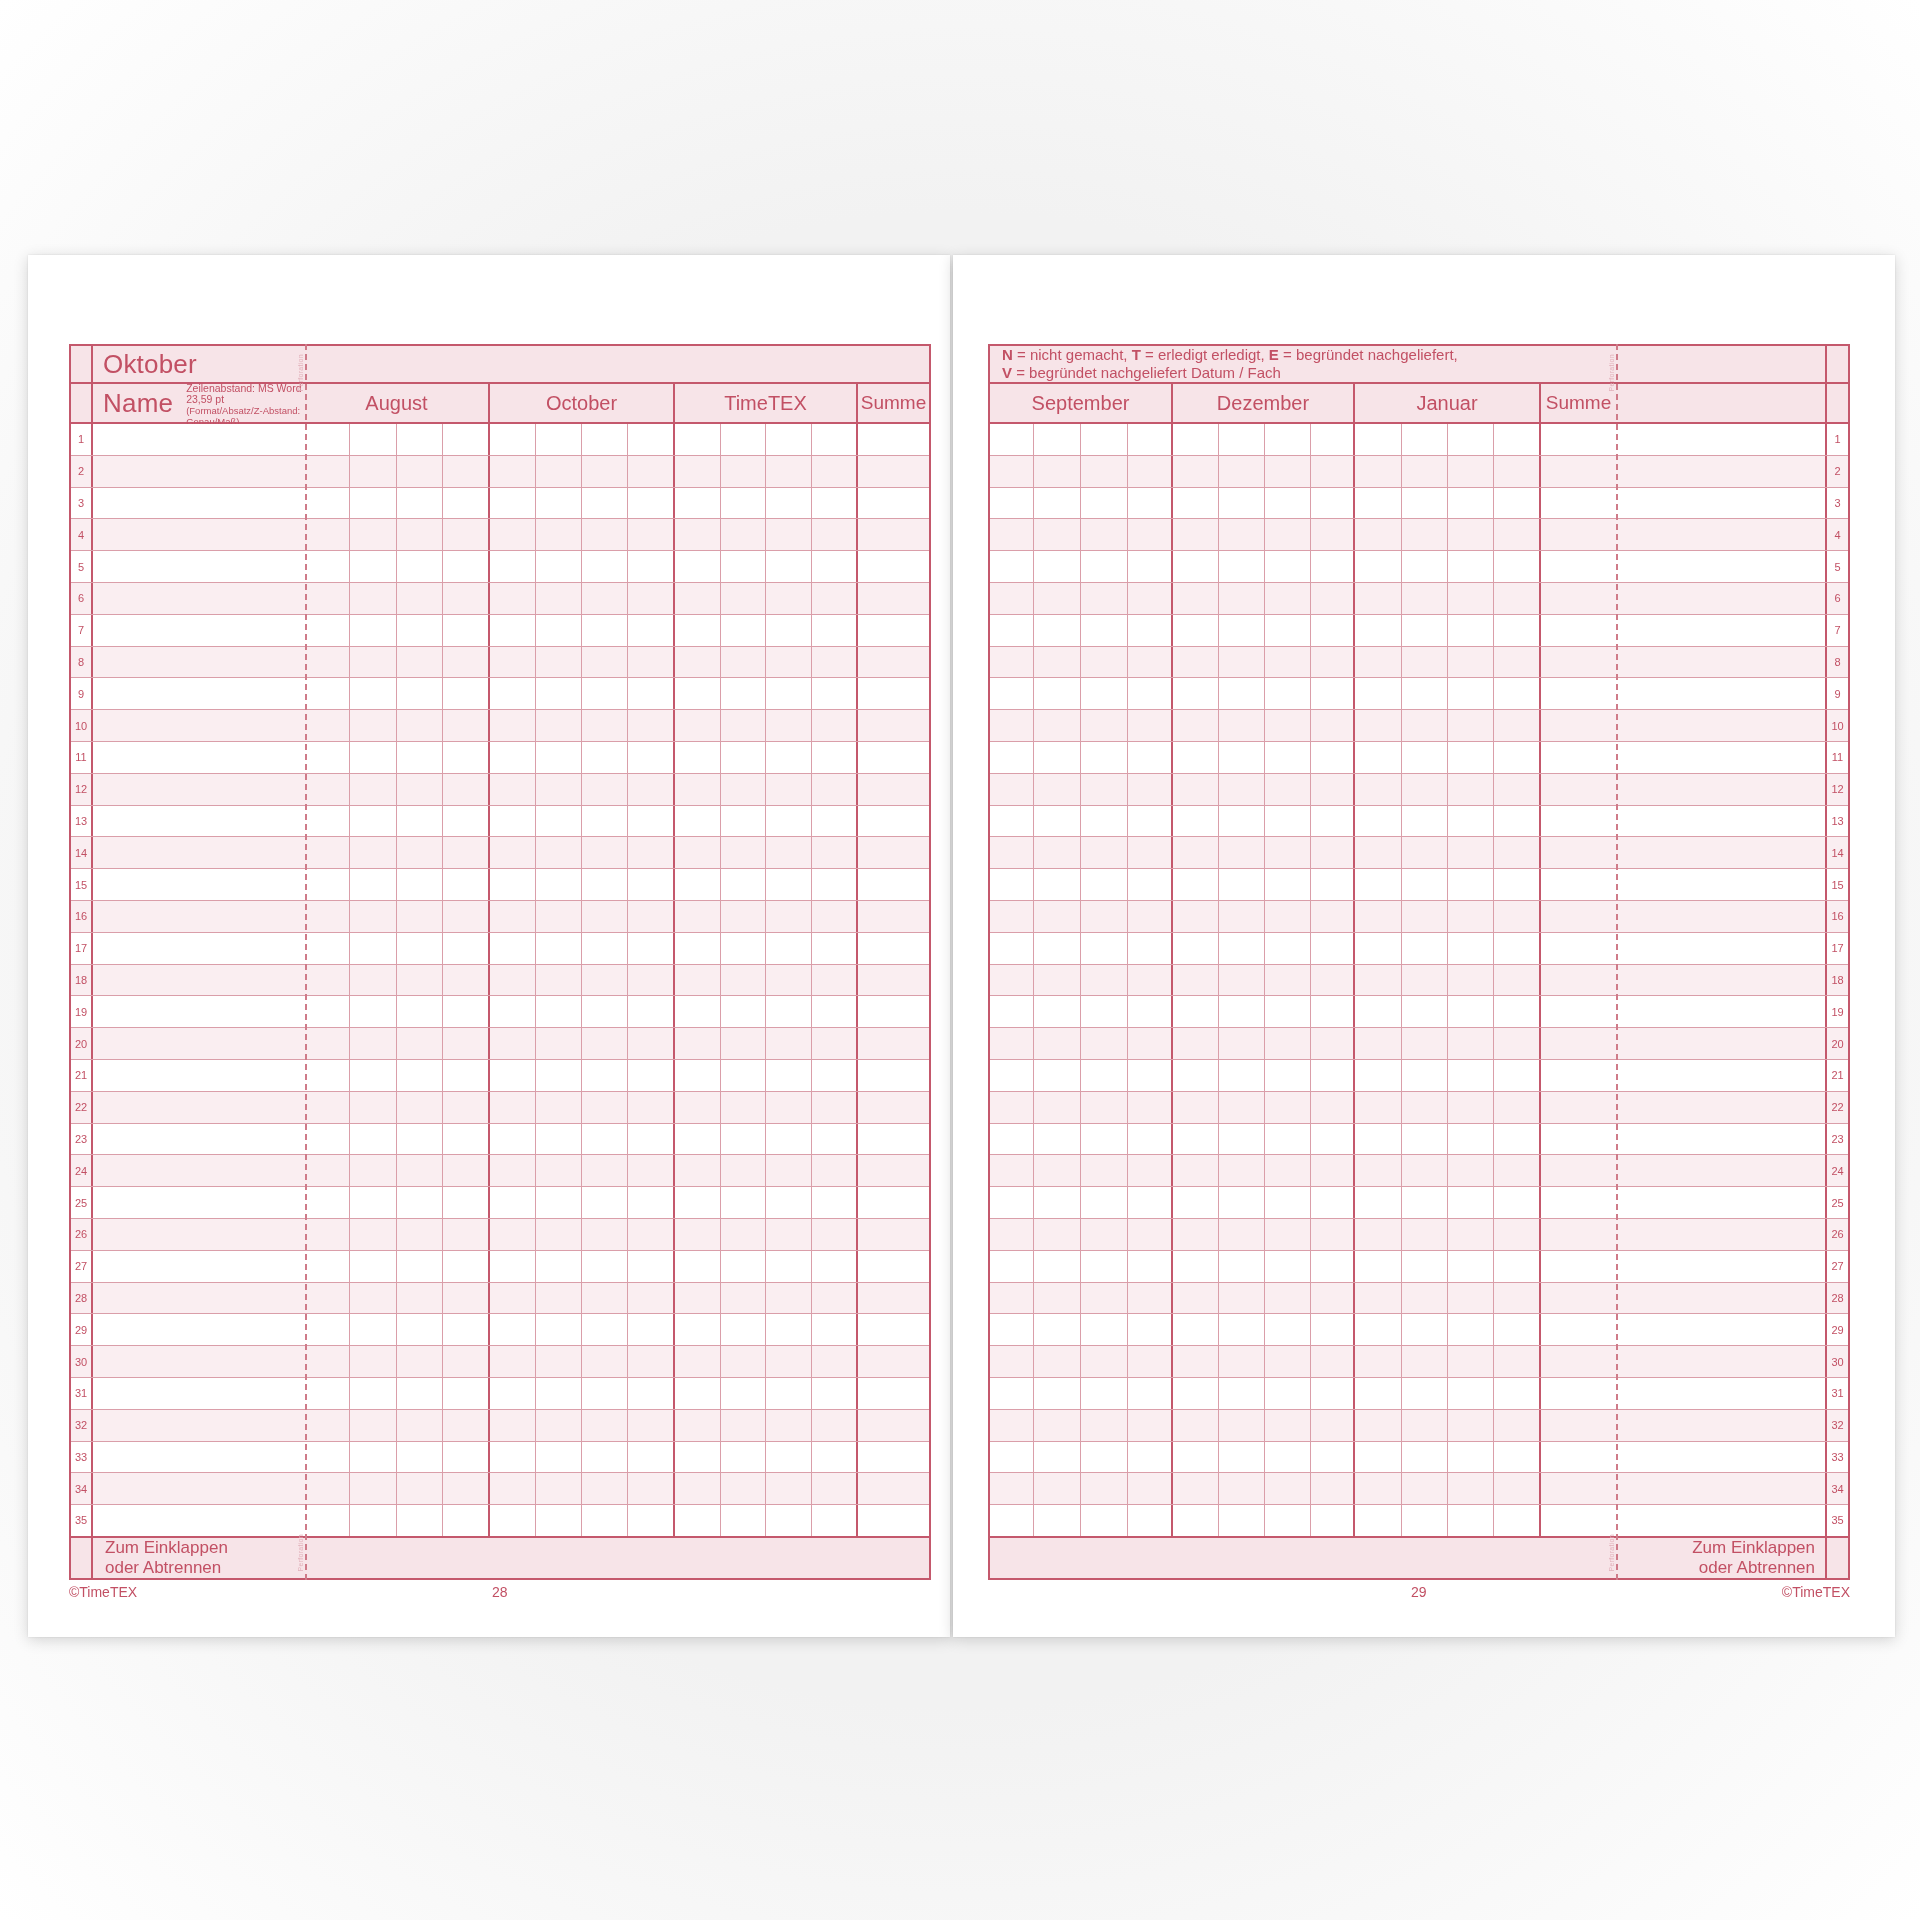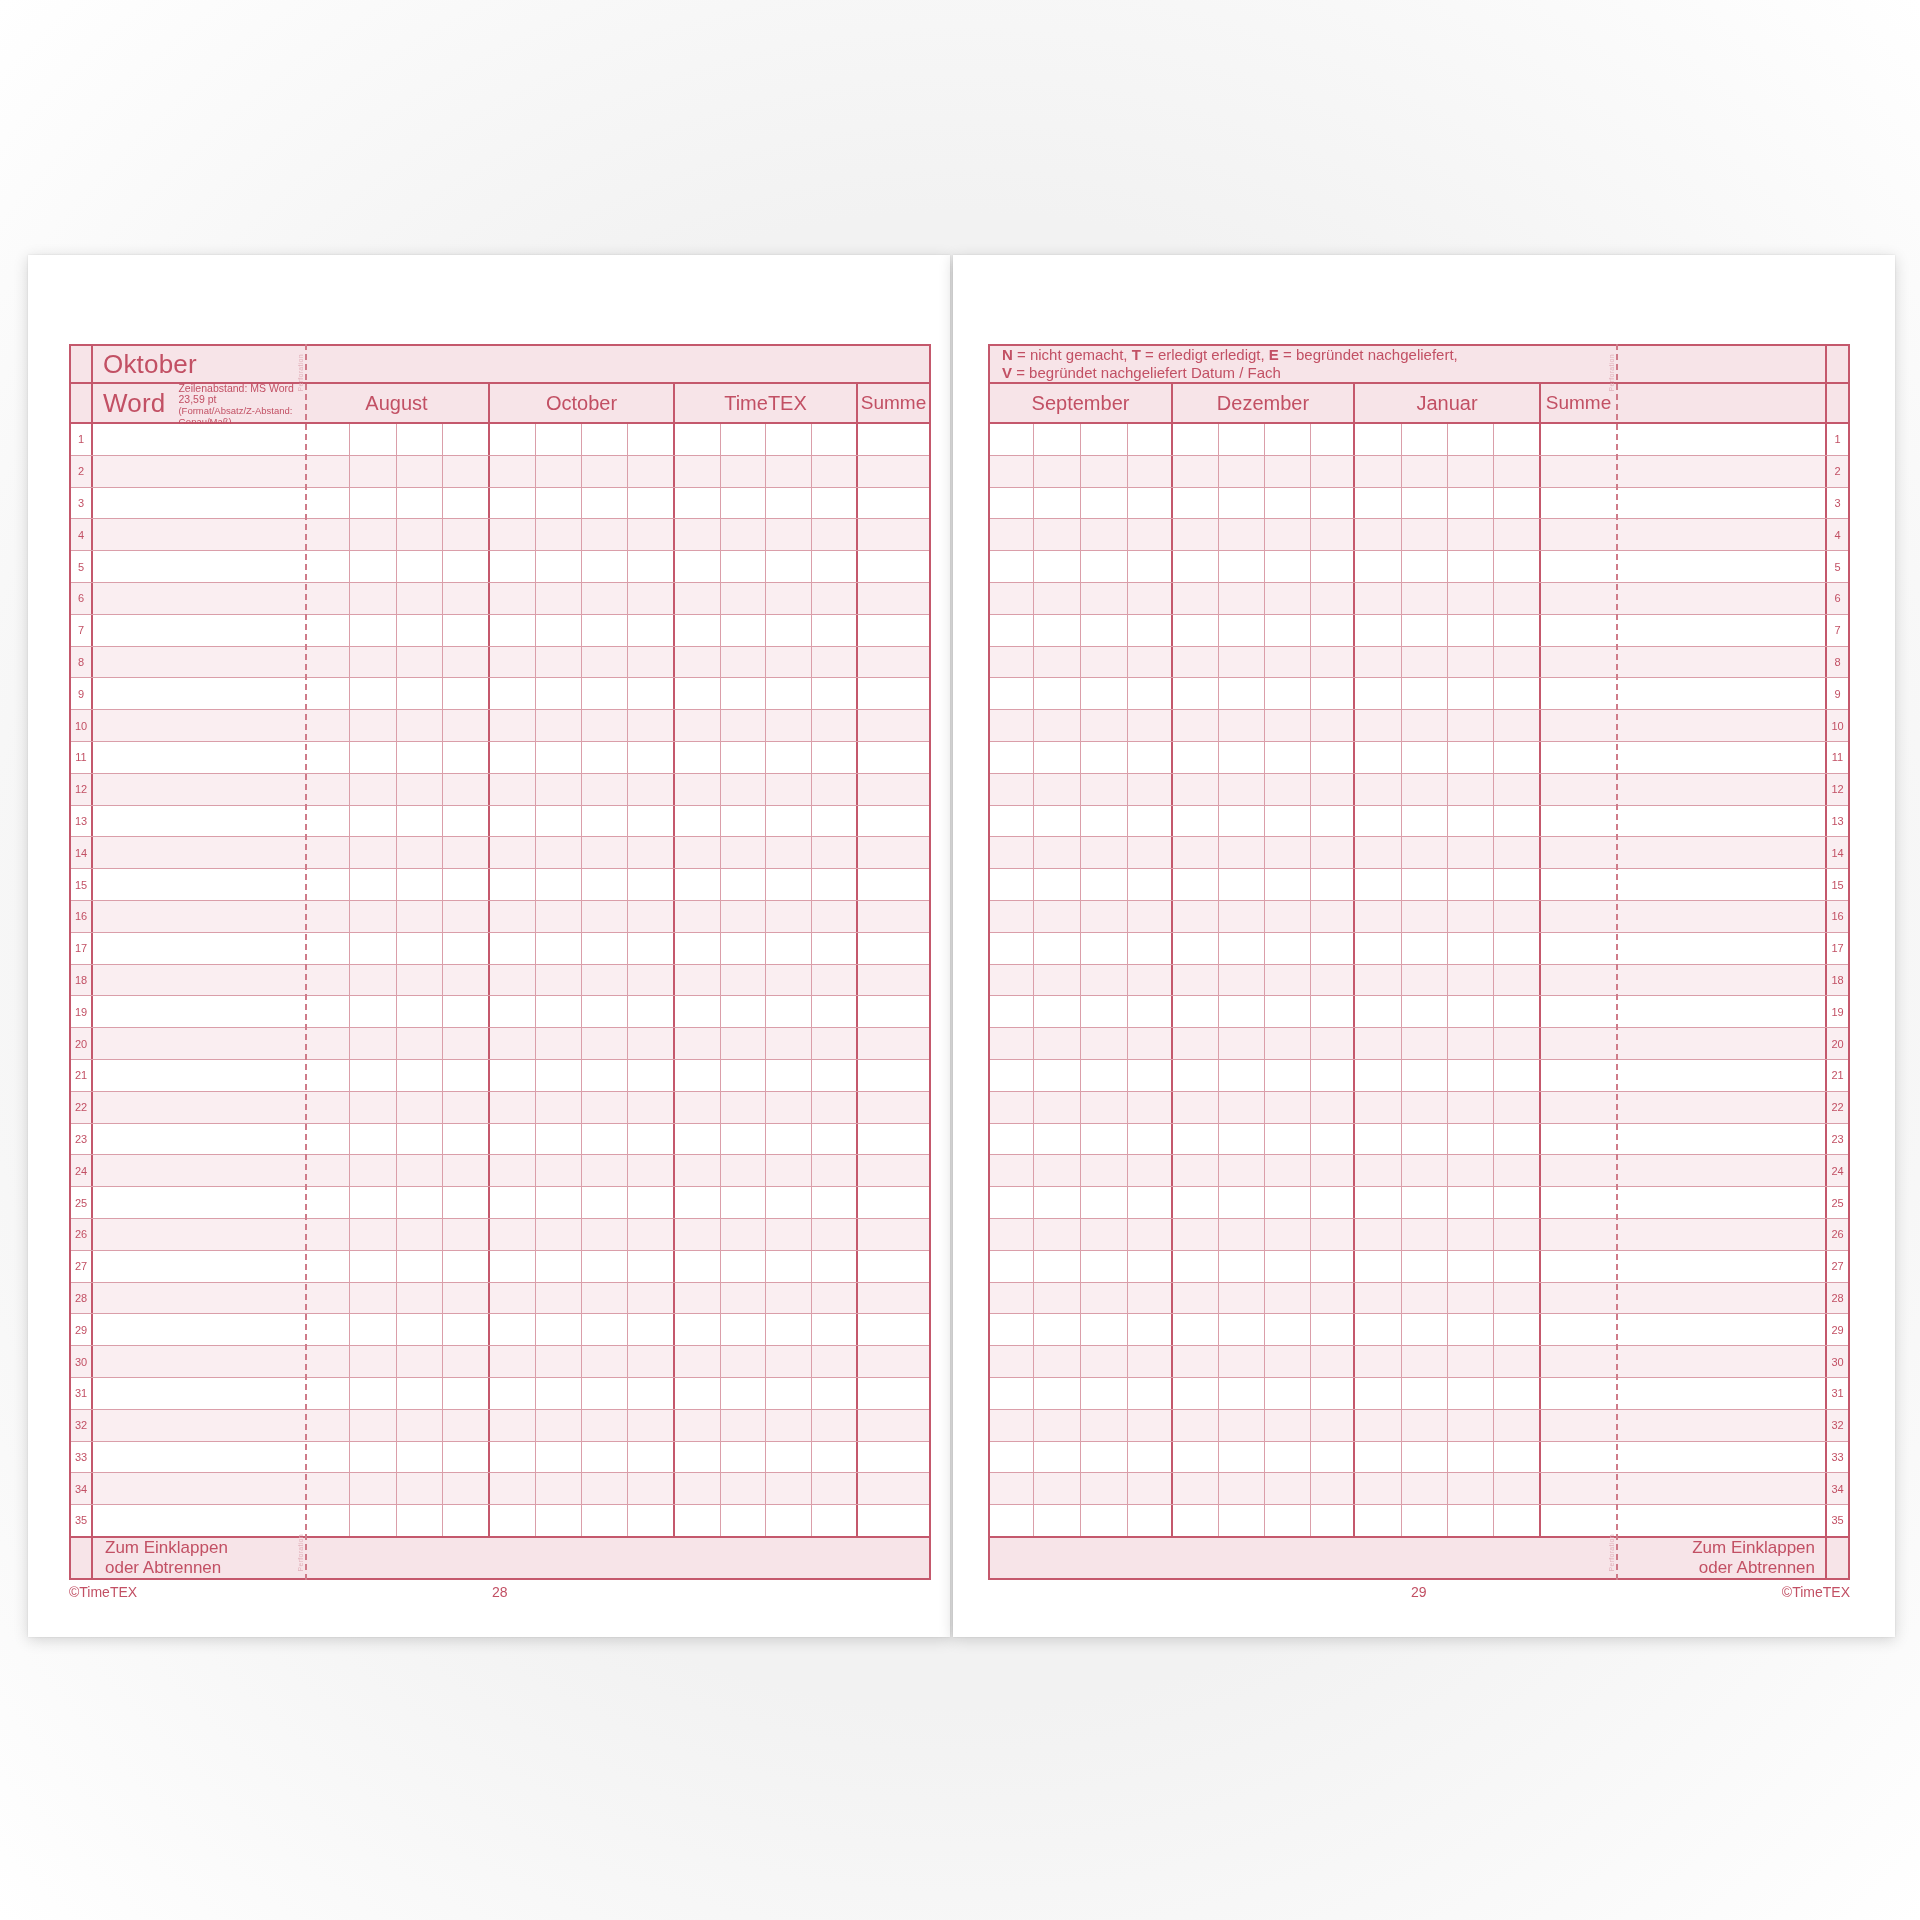--- a/index.html
+++ b/index.html
@@ -97,21 +97,21 @@
   <div class="tbl">
 
     <div class="h1">
       <div class="cell b-maj" style="width:22px"></div>
       <div class="cell b-none hdr-label" style="width:212px">Oktober</div>
     </div>
 
     <div class="h2">
       <div class="cell b-maj" style="width:22px"></div>
       <div class="cell b-none" style="width:212px">
-        <span class="hdr-label">Word</span>
+        <span class="hdr-label">Name</span>
         <span class="name-note">
           <span class="l1">Zeilenabstand: MS Word 23,59 pt</span>
           <span class="l2">(Format/Absatz/Z-Abstand: Genau/Maß)</span>
         </span>
       </div>
       <div class="cell b-maj month-cell" style="width:185px">August</div>
       <div class="cell b-maj month-cell" style="width:185px">October</div>
       <div class="cell b-maj month-cell" style="width:183px">TimeTEX</div>
       <div class="cell b-none summe-cell" style="width:71px">Summe</div>
     </div>

